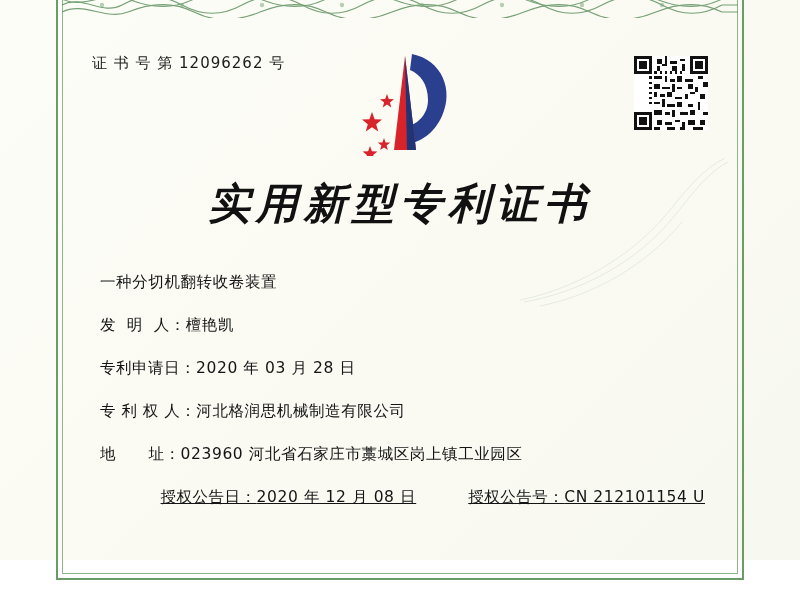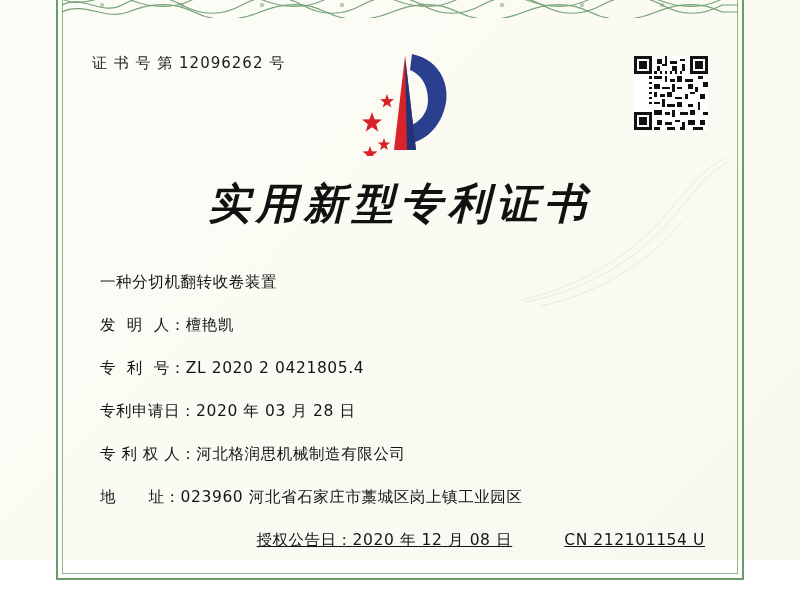--- a/index.html
+++ b/index.html
@@ -297,42 +297,39 @@
 
     <div class="field-row">
       <span class="field-value">一种分切机翻转收卷装置</span>
     </div>
 
     <div class="field-row">
       <span class="field-label">发  明  人：</span>
       <span class="field-value">檀艳凯</span>
     </div>
 
-    <div class="field-row">
-      <span class="field-label">专  利  号：</span>
-      <span class="field-value">ZL 2020 2 0421805.4</span>
-    </div>
 
     <div class="field-row">
       <span class="field-label">专利申请日：</span>
       <span class="field-value">2020 年 03 月 28 日</span>
     </div>
 
     <div class="field-row">
       <span class="field-label">专 利 权 人：</span>
       <span class="field-value">河北格润思机械制造有限公司</span>
     </div>
 
     <div class="field-row">
       <span class="field-label">地      址：</span>
       <span class="field-value">023960 河北省石家庄市藁城区岗上镇工业园区</span>
     </div>
 
     <div class="field-row two-col">
       <span class="field-label">授权公告日：</span>
       <span class="field-value">2020 年 12 月 08 日</span>
       <span class="spacer"></span>
+      <span class="second-label">授权公告号：</span>
       <span class="field-value">CN 212101154 U</span>
     </div>
 
   </div>
 
 </div>
 
 </body></html>

